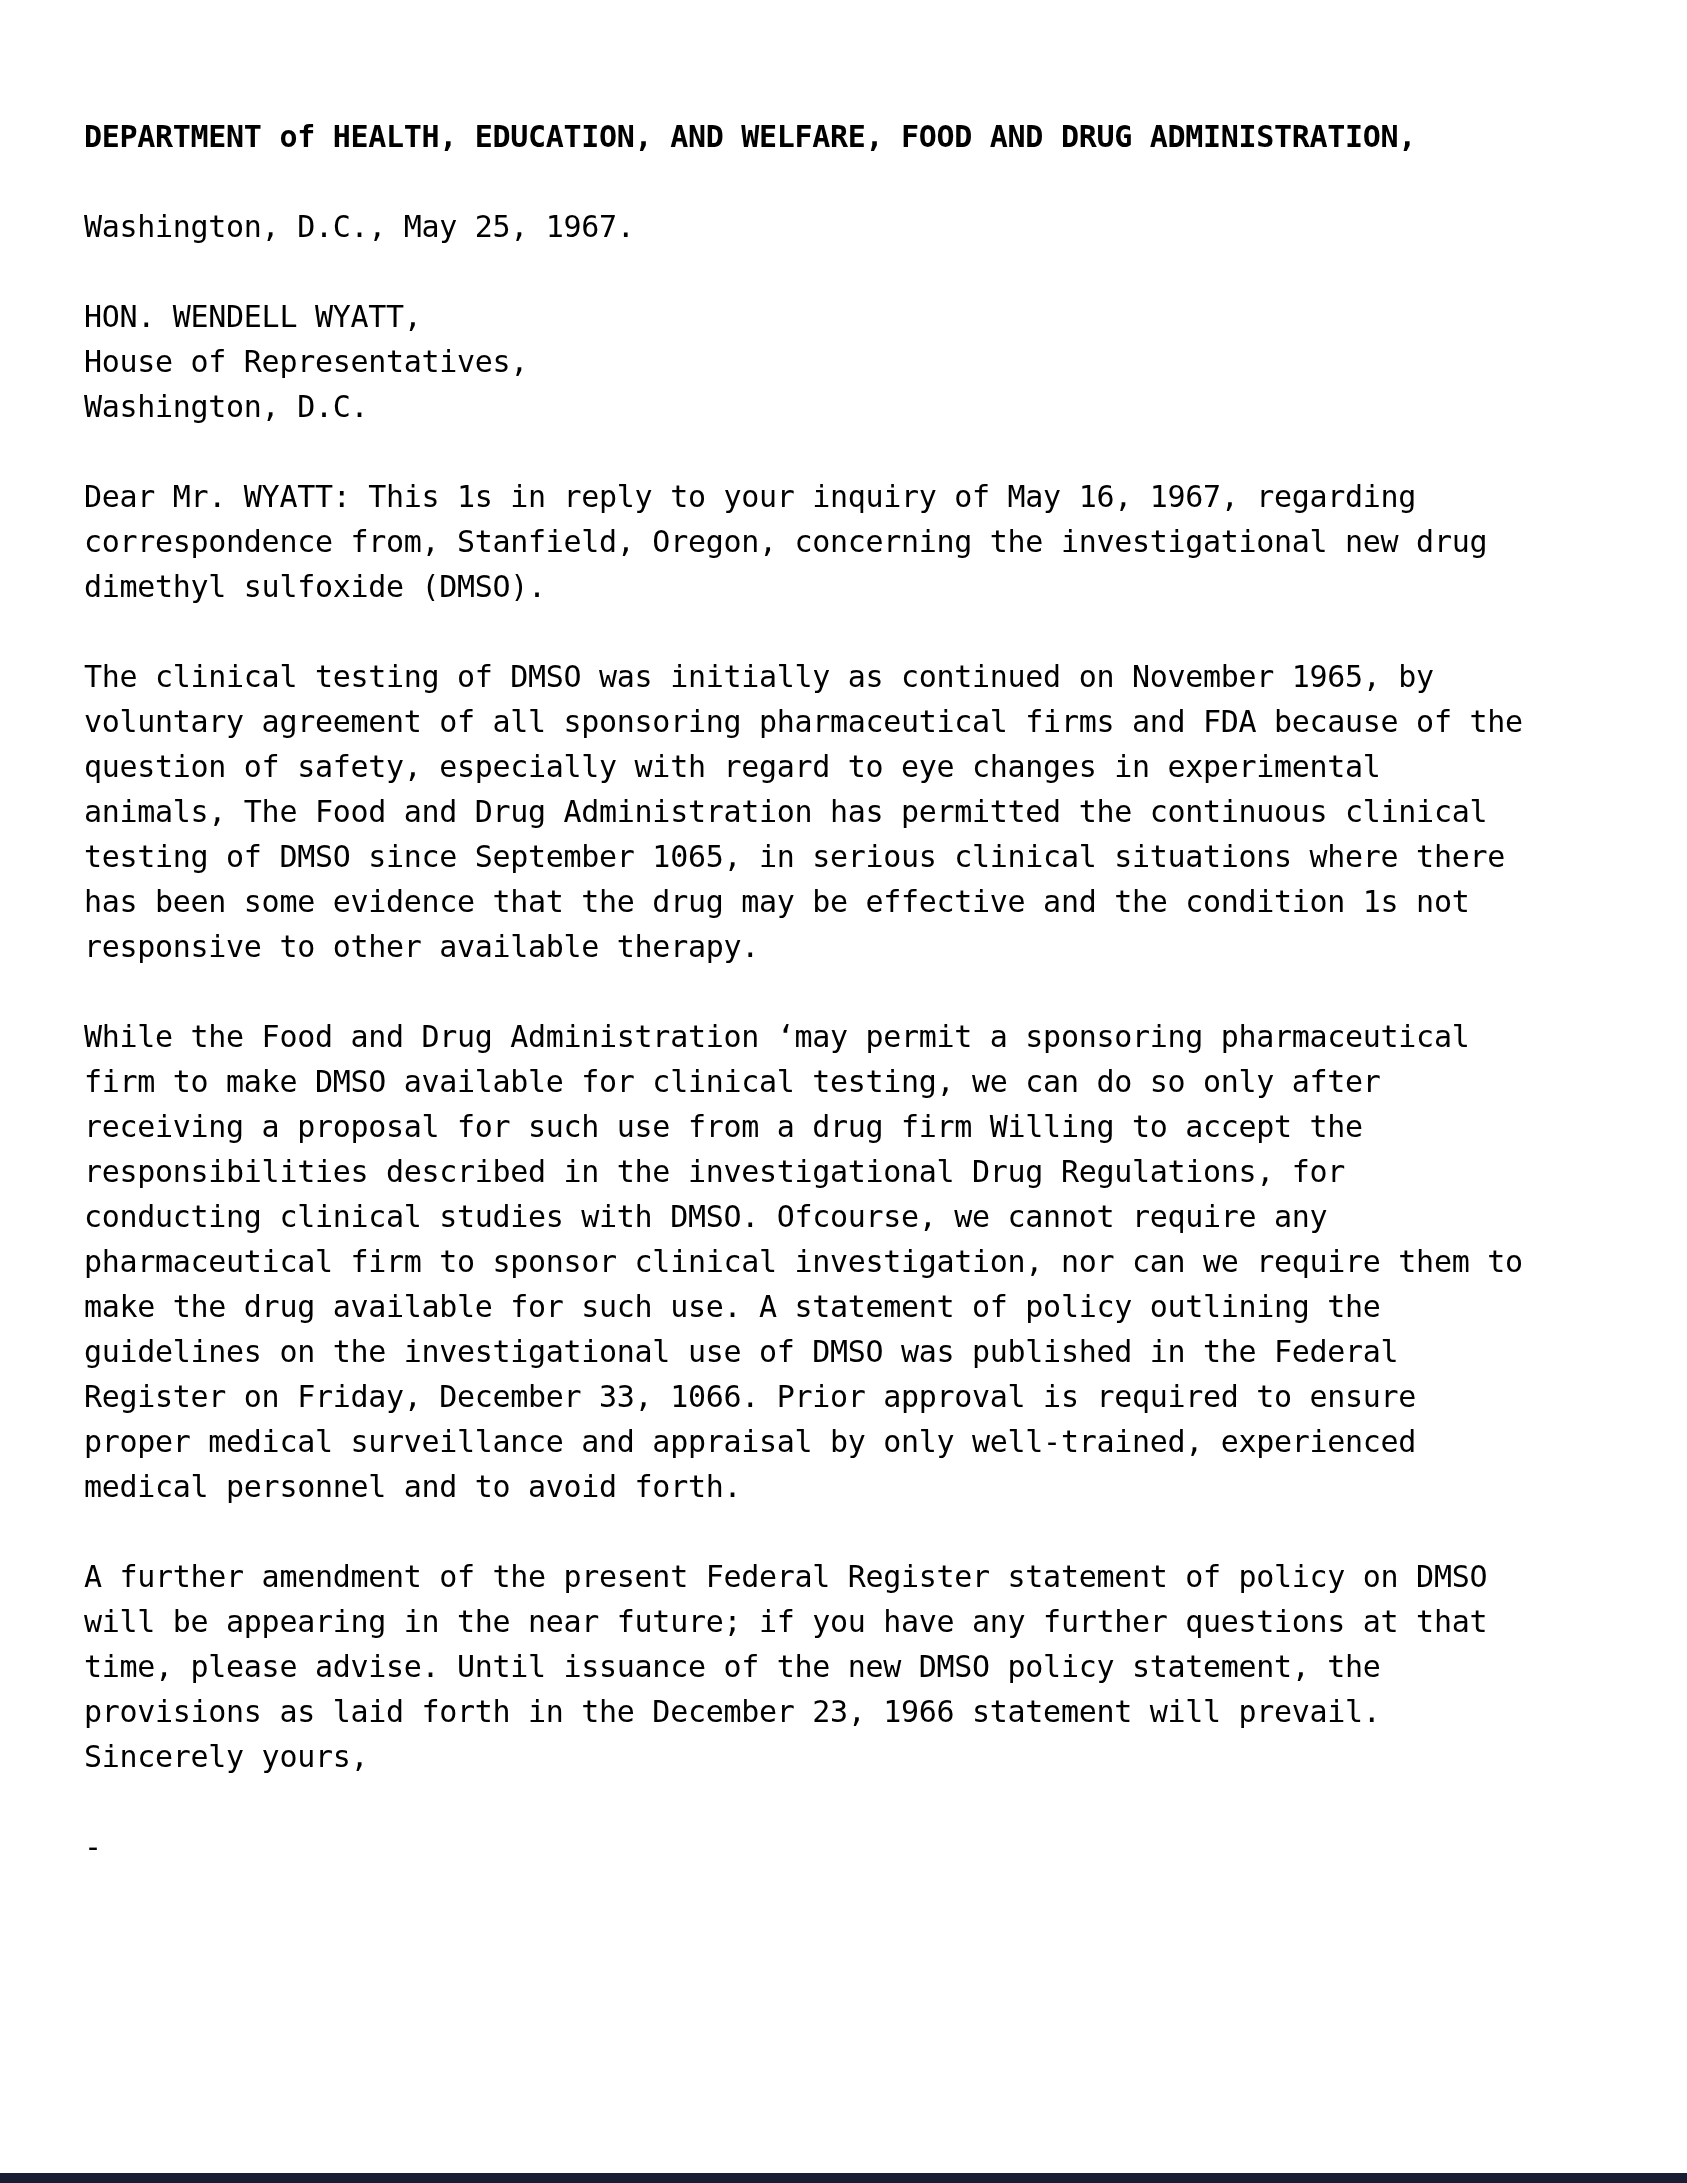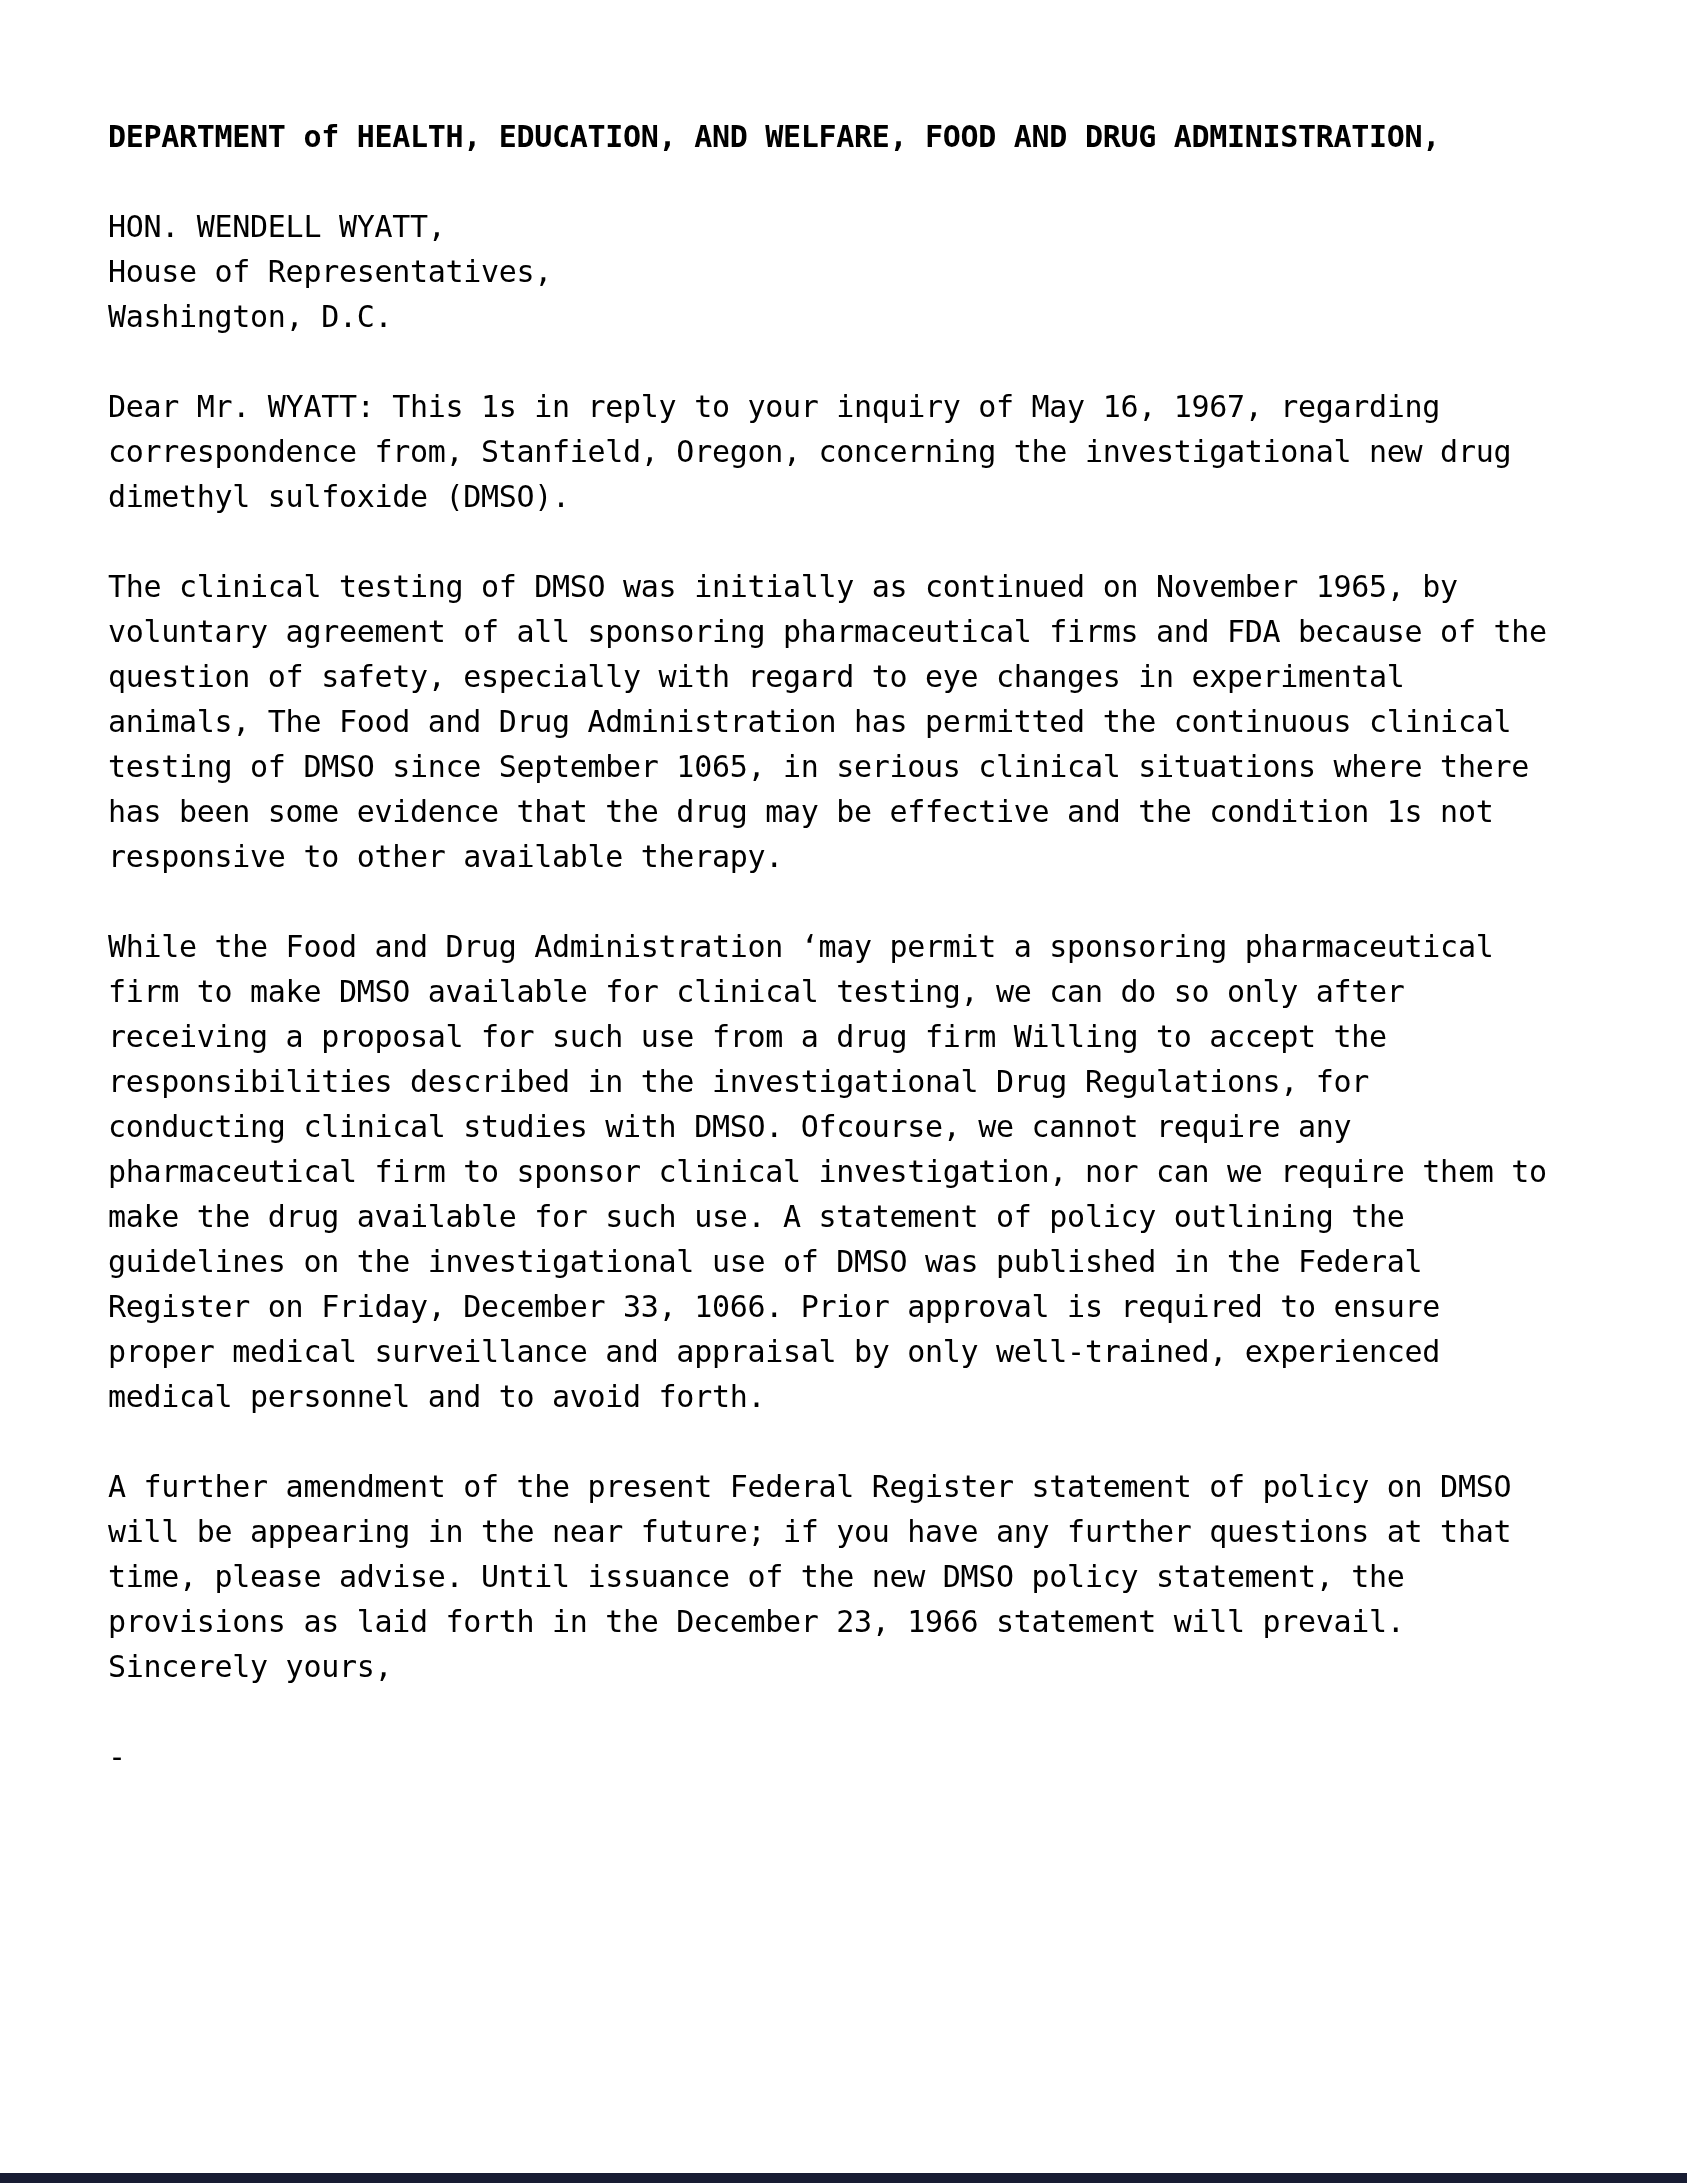--- a/index.html
+++ b/index.html
@@ -10,21 +10,21 @@
   body {
     width: 1687px;
     height: 2183px;
     position: relative;
     overflow: hidden;
     font-family: "DejaVu Sans Mono", "Liberation Mono", monospace;
     color: #000000;
   }
   .letter-body {
     position: absolute;
-    left: 108px;
+    left: 84px;
     top: 114px;
     width: 1544px;
   }
   .block {
     margin: 0 0 45px 0;
   }
   .block.bold .line {
     font-weight: bold;
   }
   .line {
@@ -42,20 +42,23 @@
     height: 10.3px;
     background: #181d33;
   }
 </style>
 </head>
 <body>
 
 <div class="letter-body">
     <div class="block bold">
       <div class="line">DEPARTMENT of HEALTH, EDUCATION, AND WELFARE, FOOD AND DRUG ADMINISTRATION,</div>
+    </div>
+    <div class="block">
+      <div class="line">Washington, D.C., May 25, 1967.</div>
     </div>
     <div class="block">
       <div class="line">HON. WENDELL WYATT,</div>
       <div class="line">House of Representatives,</div>
       <div class="line">Washington, D.C.</div>
     </div>
     <div class="block">
       <div class="line">Dear Mr. WYATT: This 1s in reply to your inquiry of May 16, 1967, regarding</div>
       <div class="line">correspondence from, Stanfield, Oregon, concerning the investigational new drug</div>
       <div class="line">dimethyl sulfoxide (DMSO).</div>

